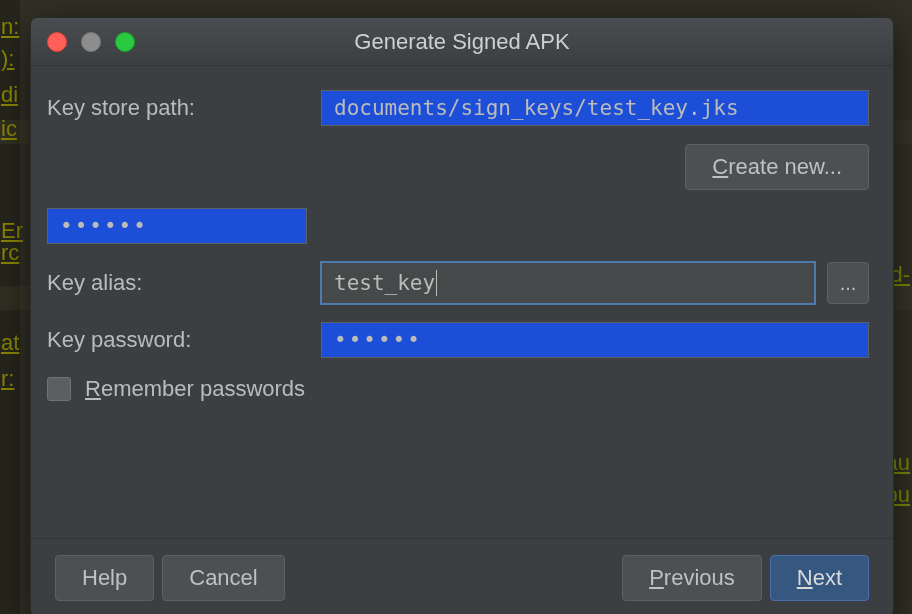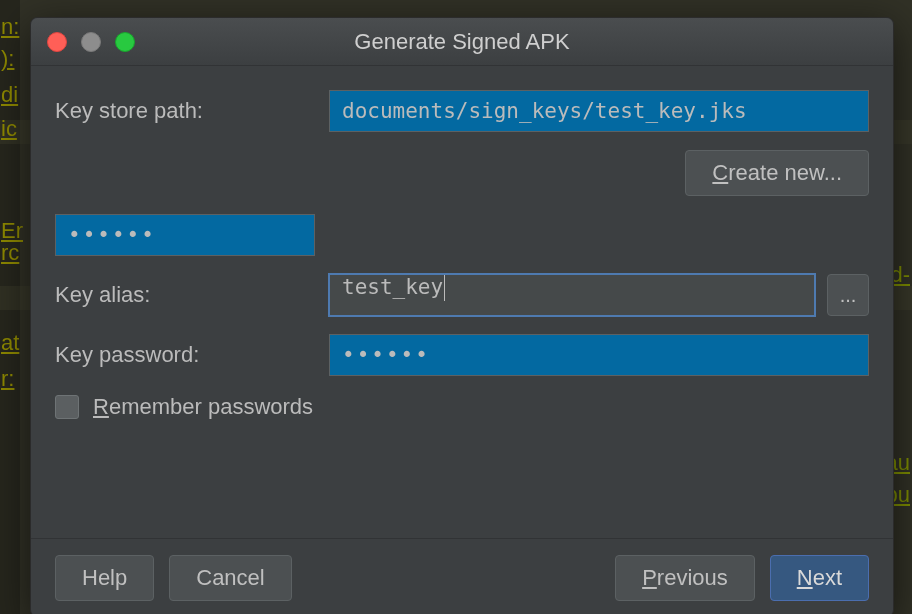--- a/index.html
+++ b/index.html
@@ -58,36 +58,36 @@
   .tl-close { background:#ff5f57; border:1px solid #e04540;}
   .tl-min   { background:#8d8d8d; border:1px solid #7a7a7a;}
   .tl-zoom  { background:#28c940; border:1px solid #18a52c;}
   .title {
     position: absolute; left: 0; right: 0; text-align: center;
     font-size: 22px; color: #cfcfcf; font-weight: 400;
   }
 
   .body {
     flex: 1;
-    padding: 24px 24px 0 24px;
+    padding: 24px 24px 0 16px;
     font-size: 22px;
   }
   .row {
     display: grid;
     grid-template-columns: 260px 1fr;
     align-items: center;
     gap: 14px;
     margin-bottom: 18px;
   }
   .label { color:#bbbbbb; }
 
   .textf, .passf {
-    height: 42px;
+    height: 36px;
     width: 100%;
-    background:#0369a1;
+    background:#1d4ed8;
     border:1px solid #5c6163;
     color:#bbbbbb;
     font-size: 22px;
     padding: 0 12px;
     font-family: inherit;
     outline: none;
   }
   .textf { font-family: Menlo, Consolas, monospace; font-size: 21px; }
   .passf { letter-spacing: 2px; }
 
@@ -135,38 +135,38 @@
     border-radius:3px;
   }
   .chk-label u { text-decoration: underline; }
 
   .footer {
     height: 78px;
     border-top: 1px solid #313335;
     display:flex; align-items:center; justify-content:space-between;
     padding: 0 24px;
   }
-  .footer .left, .footer .right { display:flex; gap:15px; }
+  .footer .left, .footer .right { display:flex; gap:8px; }
 
   
   .cursor {
     display:inline-block; width:1px; height:26px; background:#bbbbbb;
     vertical-align: middle; margin-left:1px;
   }
   .alias-text {
     color:#bbbbbb;
     font-family: Menlo, Consolas, monospace;
     font-size: 21px;
   }
   .alias-box {
     height: 42px; flex:1;
     background:#45494a;
     border:1px solid #4e7ab0;
     box-shadow: 0 0 0 1px #4e7ab0;
-    display:flex; 
+    display:flex; align-items:center;
     padding: 0 12px;
   }
 </style>
 </head>
 <body>
 
 <div class="backdrop">
   <div class="edge-left"></div>
   <div class="stripe" style="top:120px"></div>
   <div class="stripe" style="top:286px"></div>

